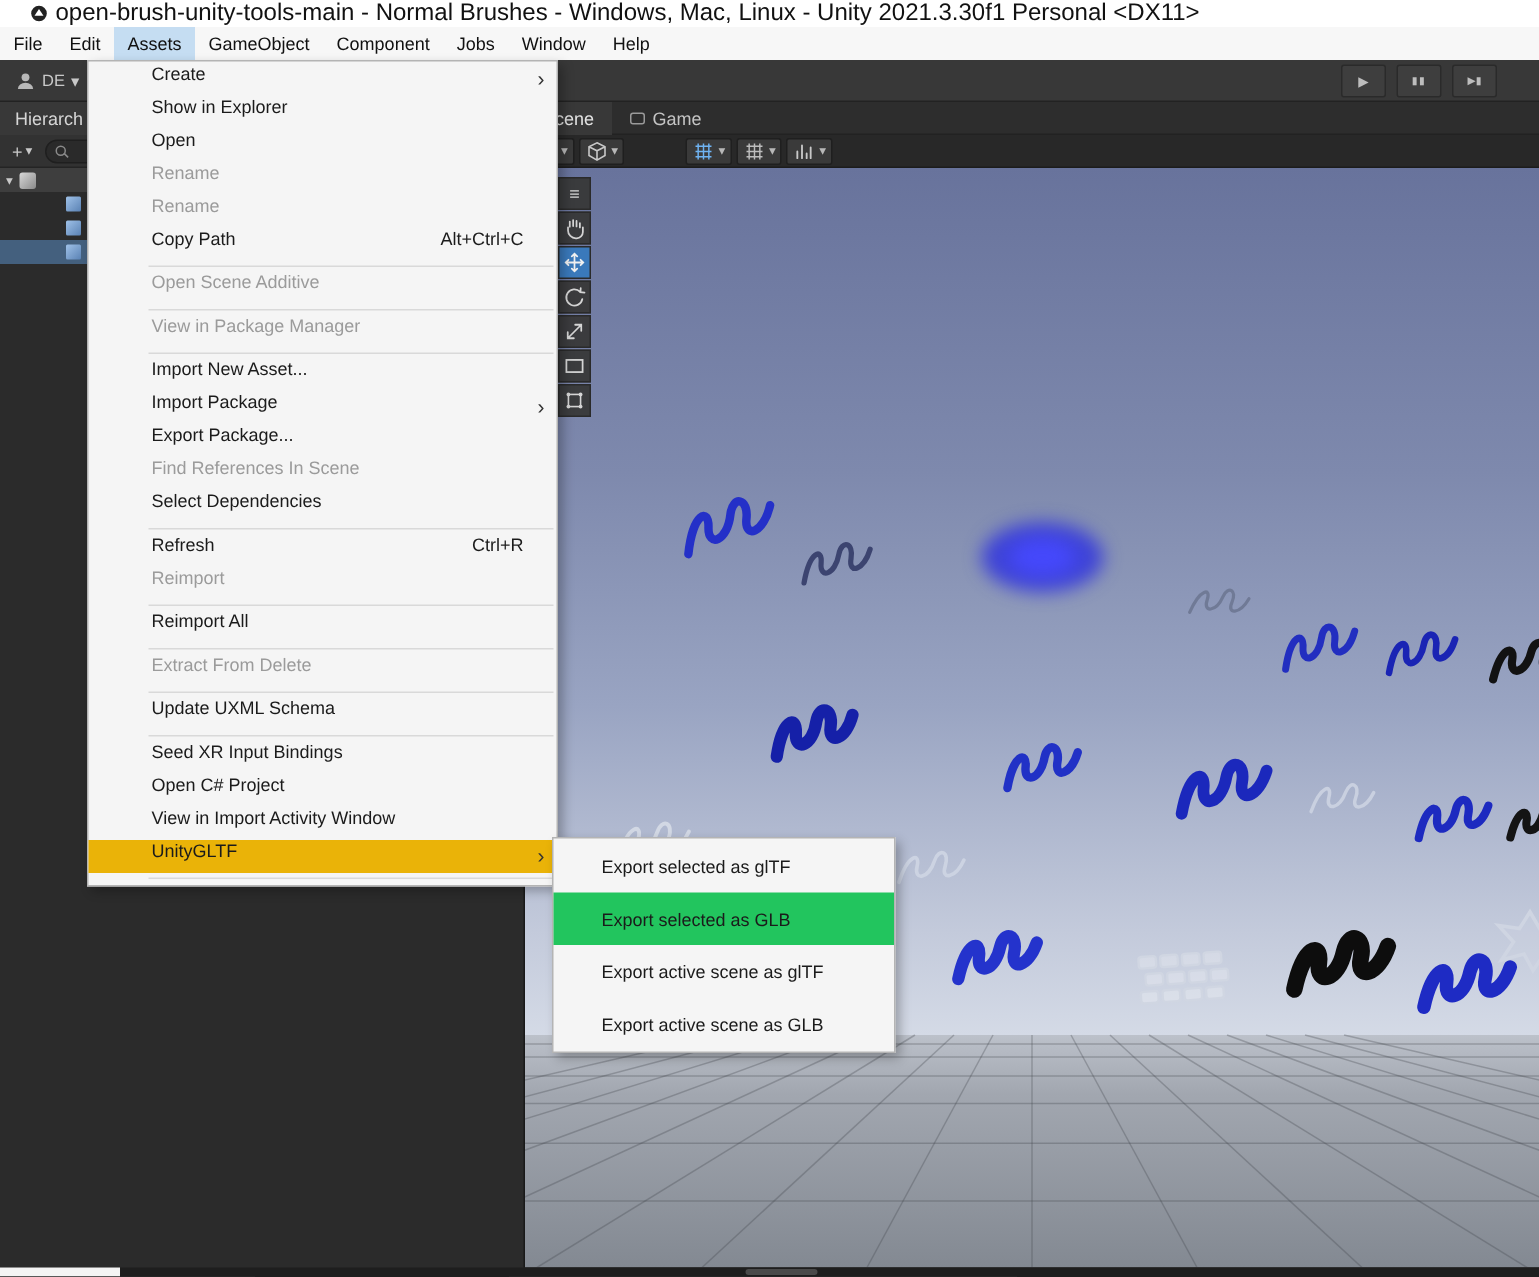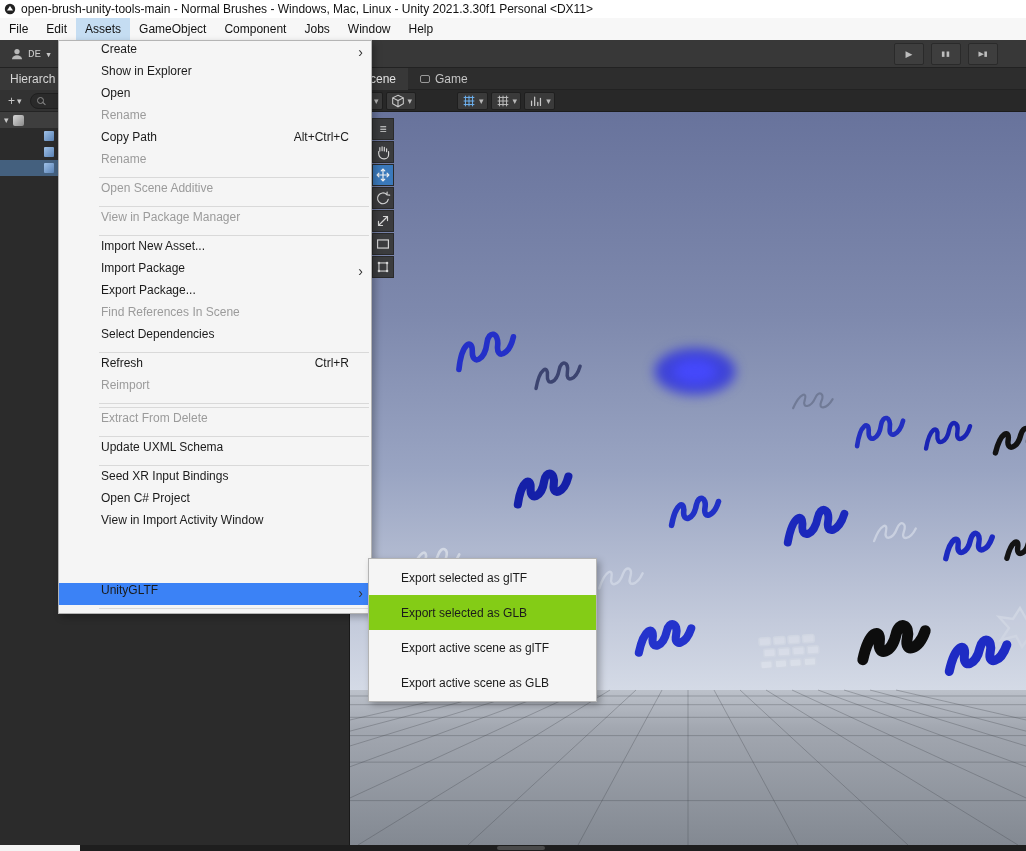--- a/index.html
+++ b/index.html
@@ -2,32 +2,32 @@
 <html><head>
 <meta charset="utf-8">
 <style>
   * { box-sizing: border-box; margin: 0; padding: 0; }
   html,body { width:1026px; height:851px; }
   body { position:relative; overflow:hidden; background:#2a2a2a;
          font-family:"Liberation Sans","DejaVu Sans",sans-serif; }
 
   
   .titlebar { position:absolute; top:0; left:0; right:0; height:18px; background:#ffffff;
-              display:flex; align-items:center; gap:5px; padding-left:4px; font-size:12px; color:#111; }
+              display:flex; align-items:center; gap:5px; padding-left:20px; font-size:16px; color:#111; }
   .menubar { position:absolute; top:18px; left:0; right:0; height:22px; background:#f7f7f7;
              display:flex; align-items:stretch; font-size:12px; color:#111; }
   .menubar .mitem { padding:0 9px; display:flex; align-items:center; cursor:default; }
   .menubar .mitem.active { background:#c5ddf2; }
 
   
   .unity { position:absolute; top:40px; left:0; right:0; bottom:0; background:#2a2a2a; }
   .utoolbar { position:absolute; top:0; left:0; right:0; height:28px; background:#383838;
               border-bottom:1px solid #222; }
   .account { position:absolute; left:4px; top:4px; height:20px; display:flex; align-items:center;
-             gap:4px; padding:0 6px; color:#c8c8c8; font-size:11px; border-radius:2px;font-family:Liberation Mono, monospace; }
+             gap:4px; padding:0 6px; color:#c8c8c8; font-size:11px; border-radius:2px; }
   .playgroup { position:absolute; right:28px; top:3px; display:flex; gap:7px; }
   .playbtn { width:30px; height:22px; background:#3e3e3e; border:1px solid #2a2a2a; border-radius:2px;
              color:#bdbdbd; display:flex; align-items:center; justify-content:center; font-size:9px; }
 
   
   .hpanel { position:absolute; top:28px; left:0; width:350px; bottom:6px; background:#2b2b2b;
             border-right:1px solid #191919; }
   .htabrow { height:22px; background:#2d2d2d; border-bottom:1px solid #222; display:flex; }
   .htab { height:22px; background:#383838; color:#d6d6d6; font-size:12px; display:flex;
           align-items:center; padding:0 10px; max-width:120px; white-space:nowrap; overflow:hidden; }
@@ -79,27 +79,27 @@
   .bpill { position:absolute; bottom:1px; left:497px; width:48px; height:4px; background:#4a4a4a; border-radius:2px; }
 
   
   .menu { position:absolute; left:58px; top:40px; width:314px; background:#f5f5f5;
           border:1px solid #b4b4b4; box-shadow:3px 3px 7px rgba(0,0,0,0.28); z-index:100;
           padding:1px 0; font-size:12px; color:#1b1b1b; }
   .mrow { height:22px; display:flex; align-items:flex-start; padding:0 8px 0 42px; position:relative; }
   .mrow .sc { margin-left:auto; padding-right:14px; }
   .mrow .arr { position:absolute; right:8px; top:2px; font-size:14px; color:#333; }
   .mrow.disabled { color:#9b9b9b; }
-  .mrow.hl { background:#3b82f6;margin-top:48px; }
+  .mrow.hl { background:#eab308; }
   .msep { height:1px; background:#d9d9d9; margin:3px 2px 3px 40px; }
   .submenu { position:absolute; left:368px; top:558px; width:229px; background:#f5f5f5;
              border:1px solid #b4b4b4; box-shadow:3px 3px 7px rgba(0,0,0,0.28); z-index:110;
              padding:1px 0; font-size:12px; color:#1b1b1b; }
   .srow { height:35px; display:flex; align-items:center; padding:0 10px 0 32px; }
-  .srow.hl { background:#84cc16; }
+  .srow.hl { background:#22c55e; }
 </style>
 </head>
 <body>
 
 <div class="titlebar">
   <svg width="12" height="12" viewBox="0 0 12 12">
     <circle cx="6" cy="6" r="5.2" fill="#222"></circle>
       <path d="M6,3 L9,7.5 H3 Z" fill="#fff"></path>
   </svg>
   <span>open-brush-unity-tools-main - Normal Brushes - Windows, Mac, Linux - Unity 2021.3.30f1 Personal &lt;DX11&gt;</span>
@@ -383,27 +383,27 @@
     </div>
     <div class="mrow">
       <span class="lbl">Show in Explorer</span>
     </div>
     <div class="mrow">
       <span class="lbl">Open</span>
     </div>
     <div class="mrow disabled">
       <span class="lbl">Rename</span>
     </div>
+    <div class="mrow disabled">
+      <span class="lbl">Rename</span>
+    </div>
     <div class="mrow">
       <span class="lbl">Copy Path</span>
       <span class="sc">Alt+Ctrl+C</span>
     </div>
-    <div class="mrow disabled">
-      <span class="lbl">Rename</span>
-    </div>
     <div class="msep"></div>
     <div class="mrow disabled">
       <span class="lbl">Open Scene Additive</span>
     </div>
     <div class="msep"></div>
     <div class="mrow disabled">
       <span class="lbl">View in Package Manager</span>
     </div>
     <div class="msep"></div>
     <div class="mrow">
@@ -424,20 +424,23 @@
     </div>
     <div class="msep"></div>
     <div class="mrow">
       <span class="lbl">Refresh</span>
       <span class="sc">Ctrl+R</span>
     </div>
     <div class="mrow disabled">
       <span class="lbl">Reimport</span>
     </div>
     <div class="msep"></div>
+    <div class="mrow">
+      <span class="lbl">Reimport All</span>
+    </div>
     <div class="msep"></div>
     <div class="mrow disabled">
       <span class="lbl">Extract From Delete</span>
     </div>
     <div class="msep"></div>
     <div class="mrow">
       <span class="lbl">Update UXML Schema</span>
     </div>
     <div class="msep"></div>
     <div class="mrow">

